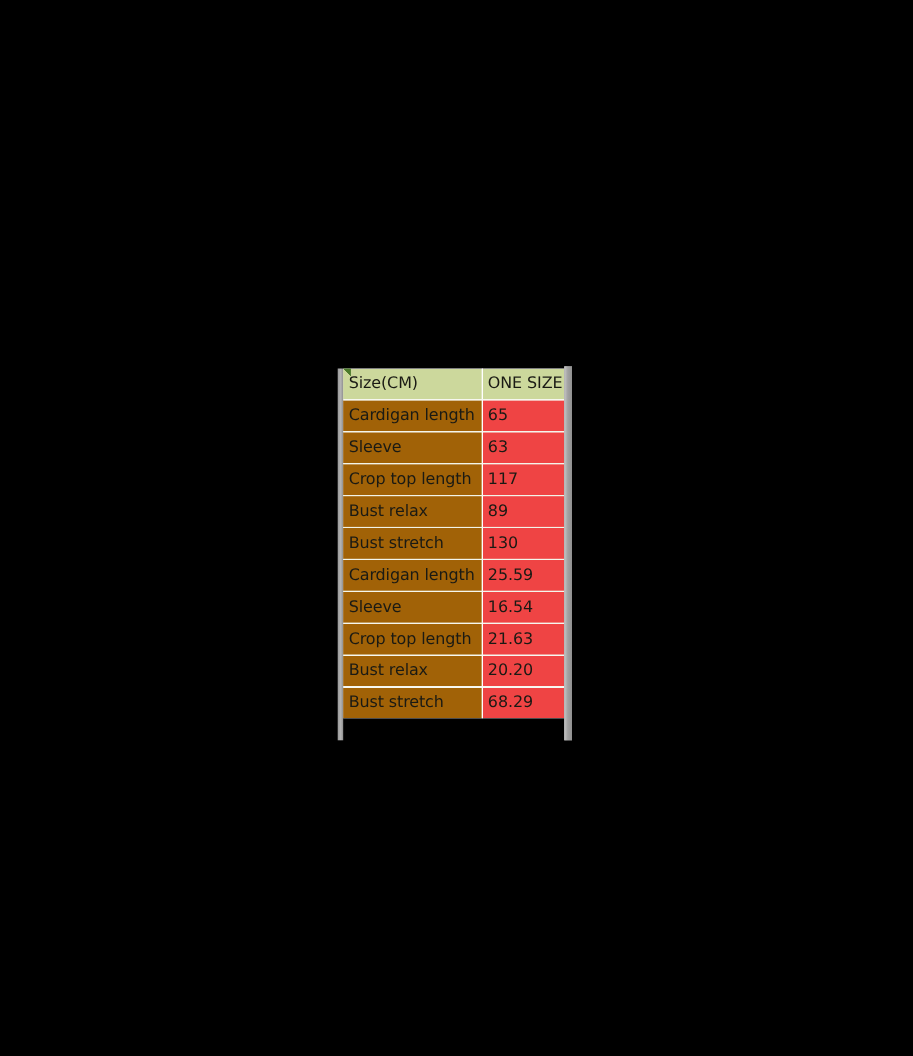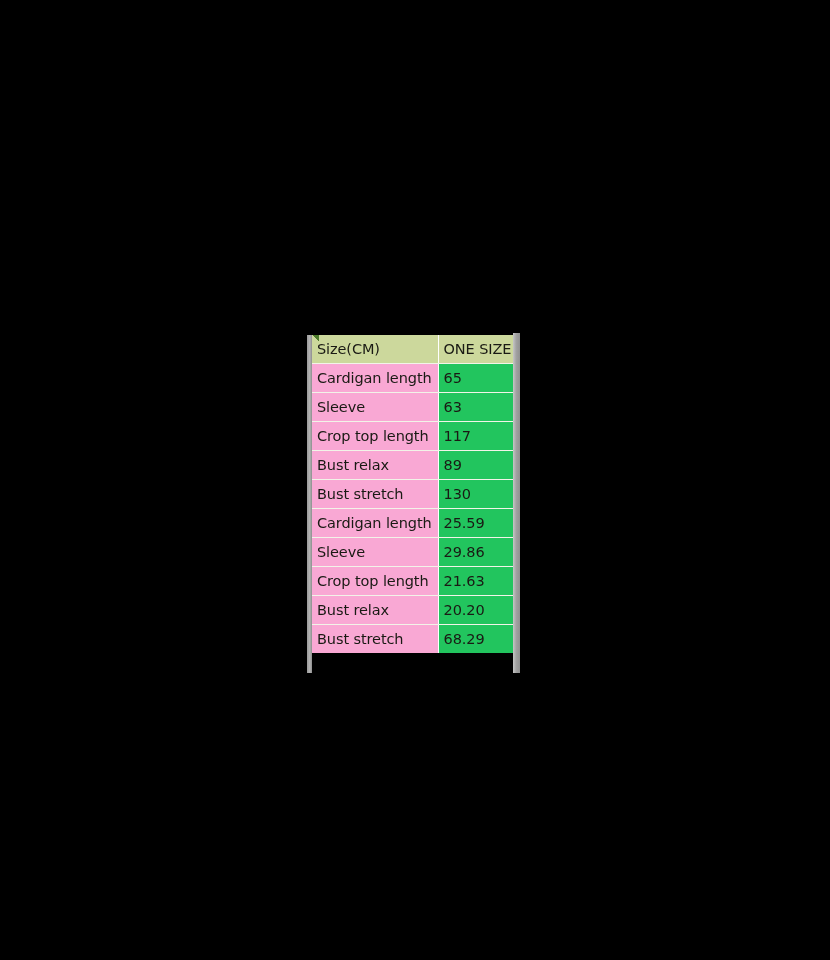--- a/index.html
+++ b/index.html
@@ -89,26 +89,26 @@
     overflow: hidden;
     border-bottom: 1px solid #f2f4e8;
     letter-spacing: -0.1px;
   }
 
   #size-chart-table tr:last-child td {
     border-bottom: none;
   }
 
   td.label-cell {
-    background: #f9a8d4;
+    background: #a16207;
     border-right: 1px solid #ffffff;
   }
 
   td.value-cell {
-    background: #22c55e;
+    background: #ef4444;
   }
 
   tr.header-row td.label-cell,
   tr.header-row td.value-cell {
     background: #ccd89c;
   }
 
   tr.header-row td.value-cell {
     border-right: none;
   }
@@ -167,21 +167,21 @@
           <tr>
             <td class="label-cell">Bust stretch</td>
             <td class="value-cell">130</td>
           </tr>
           <tr>
             <td class="label-cell">Cardigan length</td>
             <td class="value-cell">25.59</td>
           </tr>
           <tr>
             <td class="label-cell">Sleeve</td>
-            <td class="value-cell">29.86</td>
+            <td class="value-cell">16.54</td>
           </tr>
           <tr>
             <td class="label-cell">Crop top length</td>
             <td class="value-cell">21.63</td>
           </tr>
           <tr>
             <td class="label-cell">Bust relax</td>
             <td class="value-cell">20.20</td>
           </tr>
           <tr>

